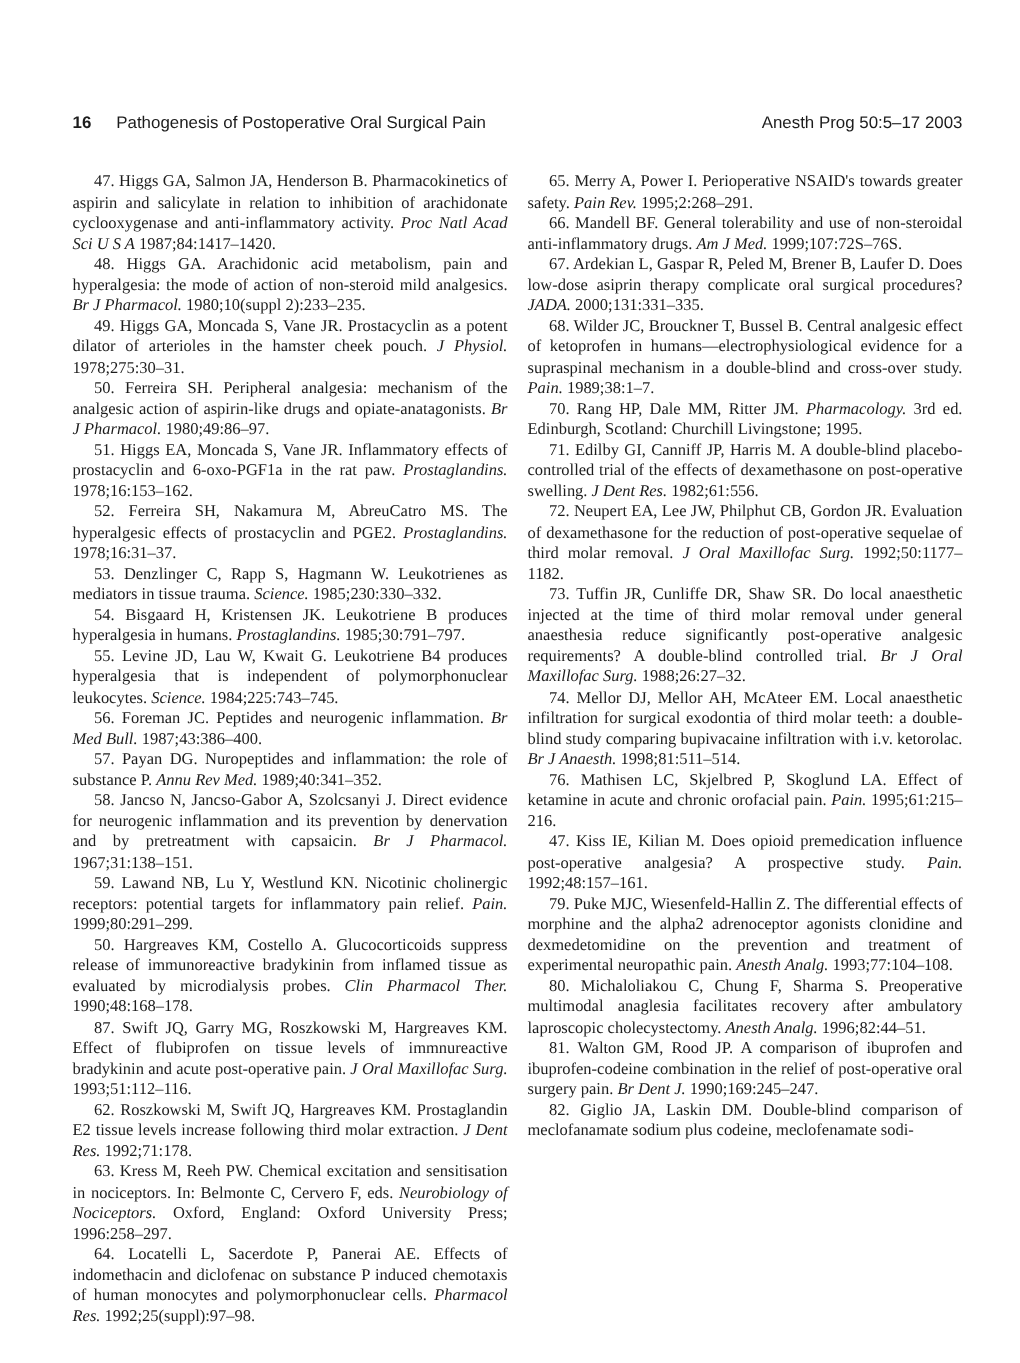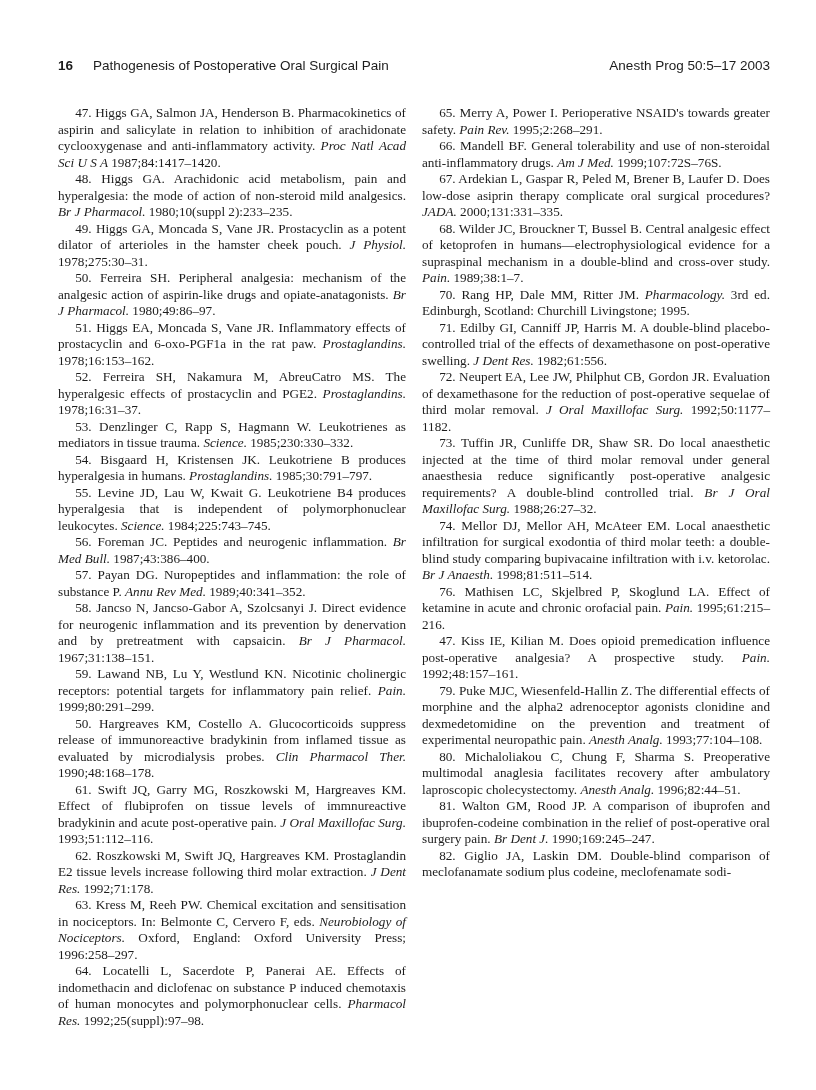--- a/index.html
+++ b/index.html
@@ -25,21 +25,21 @@
     width: 712px;
     font-size: 13.5px;
     margin-bottom: 32px;
   }
   .page-header .left-group { display: flex; align-items: baseline; }
   .page-num {
     font-weight: bold;
     margin-right: 20px;
   }
   .running-title { font-weight: normal; }
-  .journal-cite { font-weight: normal; }
+  .journal-cite { font-weight: normal; margin-top: 32px; }
   .columns {
     display: flex;
     gap: 16px;
     width: 712px;
   }
   .col {
     width: 348px;
     font-size: 13.2px;
     line-height: 16.5px;
     text-align: justify;
@@ -72,21 +72,21 @@
         <p class="ref"><span>51. Higgs EA, Moncada S, Vane JR. Inflammatory effects of prostacyclin and 6-oxo-PGF1a in the rat paw. </span><span class="it">Prostaglandins.</span><span> 1978;16:153–162.</span></p>
         <p class="ref"><span>52. Ferreira SH, Nakamura M, AbreuCatro MS. The hyperalgesic effects of prostacyclin and PGE2. </span><span class="it">Prostaglandins.</span><span> 1978;16:31–37.</span></p>
         <p class="ref"><span>53. Denzlinger C, Rapp S, Hagmann W. Leukotrienes as mediators in tissue trauma. </span><span class="it">Science.</span><span> 1985;230:330–332.</span></p>
         <p class="ref"><span>54. Bisgaard H, Kristensen JK. Leukotriene B produces hyperalgesia in humans. </span><span class="it">Prostaglandins.</span><span> 1985;30:791–797.</span></p>
         <p class="ref"><span>55. Levine JD, Lau W, Kwait G. Leukotriene B4 produces hyperalgesia that is independent of polymorphonuclear leukocytes. </span><span class="it">Science.</span><span> 1984;225:743–745.</span></p>
         <p class="ref"><span>56. Foreman JC. Peptides and neurogenic inflammation. </span><span class="it">Br Med Bull.</span><span> 1987;43:386–400.</span></p>
         <p class="ref"><span>57. Payan DG. Nuropeptides and inflammation: the role of substance P. </span><span class="it">Annu Rev Med.</span><span> 1989;40:341–352.</span></p>
         <p class="ref"><span>58. Jancso N, Jancso-Gabor A, Szolcsanyi J. Direct evidence for neurogenic inflammation and its prevention by denervation and by pretreatment with capsaicin. </span><span class="it">Br J Pharmacol.</span><span> 1967;31:138–151.</span></p>
         <p class="ref"><span>59. Lawand NB, Lu Y, Westlund KN. Nicotinic cholinergic receptors: potential targets for inflammatory pain relief. </span><span class="it">Pain.</span><span> 1999;80:291–299.</span></p>
         <p class="ref"><span>50. Hargreaves KM, Costello A. Glucocorticoids suppress release of immunoreactive bradykinin from inflamed tissue as evaluated by microdialysis probes. </span><span class="it">Clin Pharmacol Ther.</span><span> 1990;48:168–178.</span></p>
-        <p class="ref"><span>61. Swift JQ, Garry MG, Roszkowski M, Hargreaves KM. Effect of flubiprofen on tissue levels of immnureactive bradykinin and acute post-operative pain. </span><span class="it">J Oral Maxillofac Surg.</span><span> 1993;51:112–116.</span></p>
+        <p class="ref"><span>87. Swift JQ, Garry MG, Roszkowski M, Hargreaves KM. Effect of flubiprofen on tissue levels of immnureactive bradykinin and acute post-operative pain. </span><span class="it">J Oral Maxillofac Surg.</span><span> 1993;51:112–116.</span></p>
         <p class="ref"><span>62. Roszkowski M, Swift JQ, Hargreaves KM. Prostaglandin E2 tissue levels increase following third molar extraction. </span><span class="it">J Dent Res.</span><span> 1992;71:178.</span></p>
         <p class="ref"><span>63. Kress M, Reeh PW. Chemical excitation and sensitisation in nociceptors. In: Belmonte C, Cervero F, eds. </span><span class="it">Neurobiology of Nociceptors.</span><span> Oxford, England: Oxford University Press; 1996:258–297.</span></p>
         <p class="ref"><span>64. Locatelli L, Sacerdote P, Panerai AE. Effects of indomethacin and diclofenac on substance P induced chemotaxis of human monocytes and polymorphonuclear cells. </span><span class="it">Pharmacol Res.</span><span> 1992;25(suppl):97–98.</span></p>
       </div>
     <div class="col">
         <p class="ref"><span>65. Merry A, Power I. Perioperative NSAID's towards greater safety. </span><span class="it">Pain Rev.</span><span> 1995;2:268–291.</span></p>
         <p class="ref"><span>66. Mandell BF. General tolerability and use of non-steroidal anti-inflammatory drugs. </span><span class="it">Am J Med.</span><span> 1999;107:72S–76S.</span></p>
         <p class="ref"><span>67. Ardekian L, Gaspar R, Peled M, Brener B, Laufer D. Does low-dose asiprin therapy complicate oral surgical procedures? </span><span class="it">JADA.</span><span> 2000;131:331–335.</span></p>
         <p class="ref"><span>68. Wilder JC, Brouckner T, Bussel B. Central analgesic effect of ketoprofen in humans—electrophysiological evidence for a supraspinal mechanism in a double-blind and cross-over study. </span><span class="it">Pain.</span><span> 1989;38:1–7.</span></p>
         <p class="ref"><span>70. Rang HP, Dale MM, Ritter JM. </span><span class="it">Pharmacology.</span><span> 3rd ed. Edinburgh, Scotland: Churchill Livingstone; 1995.</span></p>

